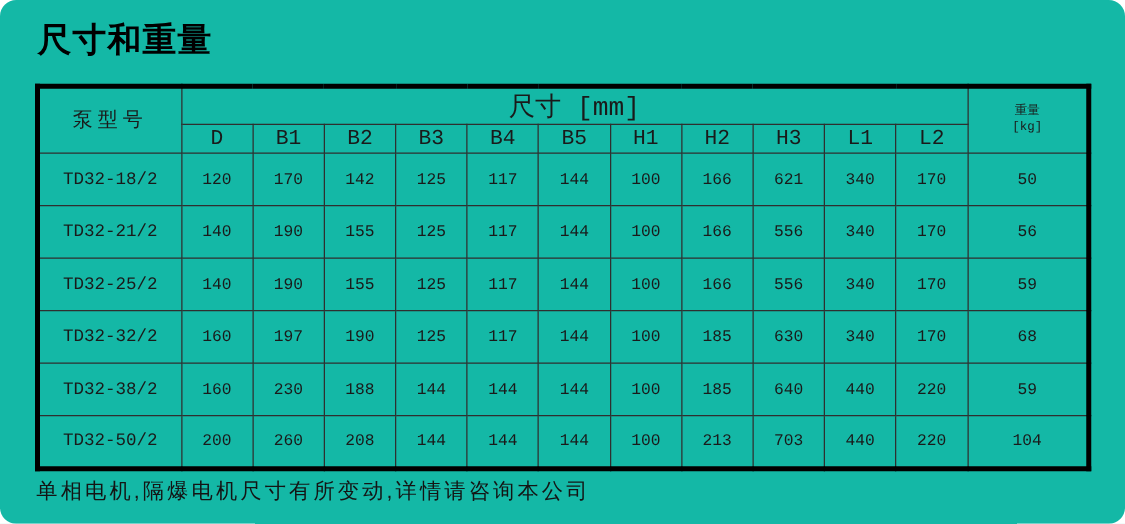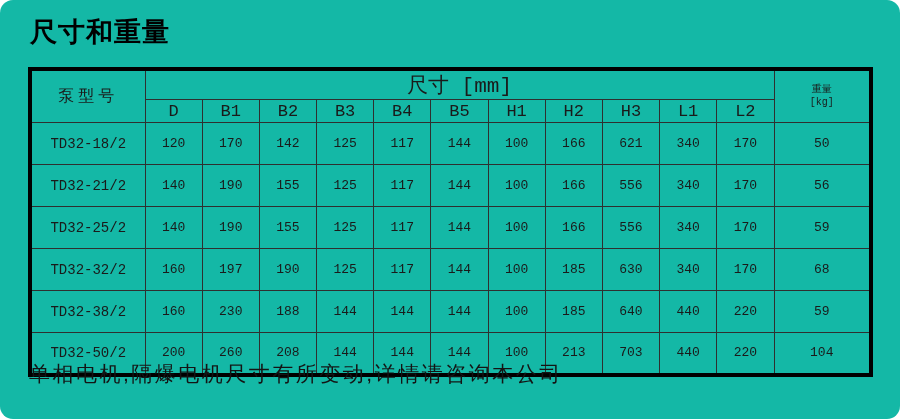--- a/index.html
+++ b/index.html
@@ -68,23 +68,23 @@
   .model-cell {
     font-size: 14px;
   }
   .value-cell {
     font-size: 13px;
   }
   .footnote {
     margin: 0;
     position: absolute;
     left: 29px;
-    top: 360px;
+    top: 381px;
     font-family: "Liberation Sans", "DejaVu Sans", sans-serif;
-    font-size: 21px;
+    font-size: 17px;
     letter-spacing: 2.5px;
     color: #141414;
   }
 </style>
 </head>
 <body>
 
 <div class="page">
 
   <h1 class="title">尺寸和重量</h1>

